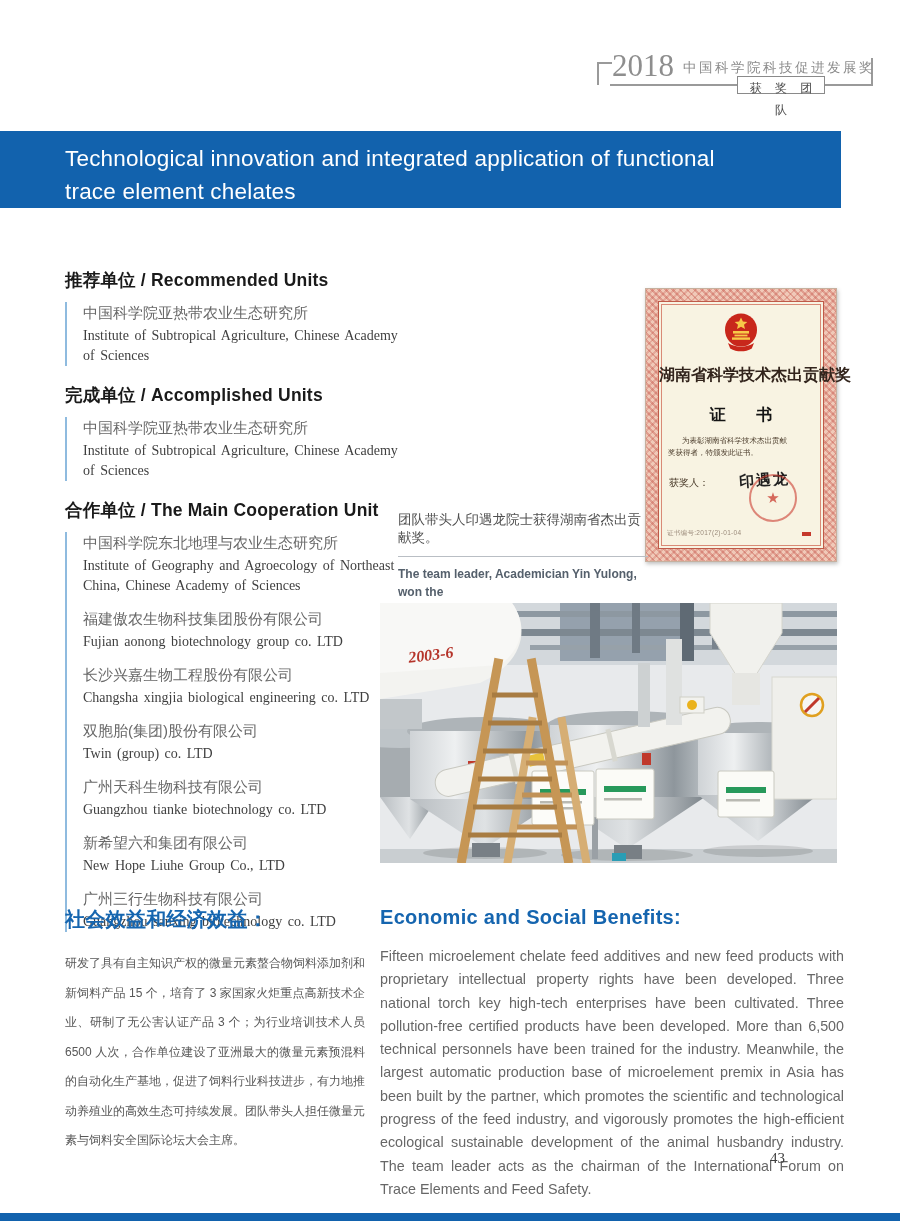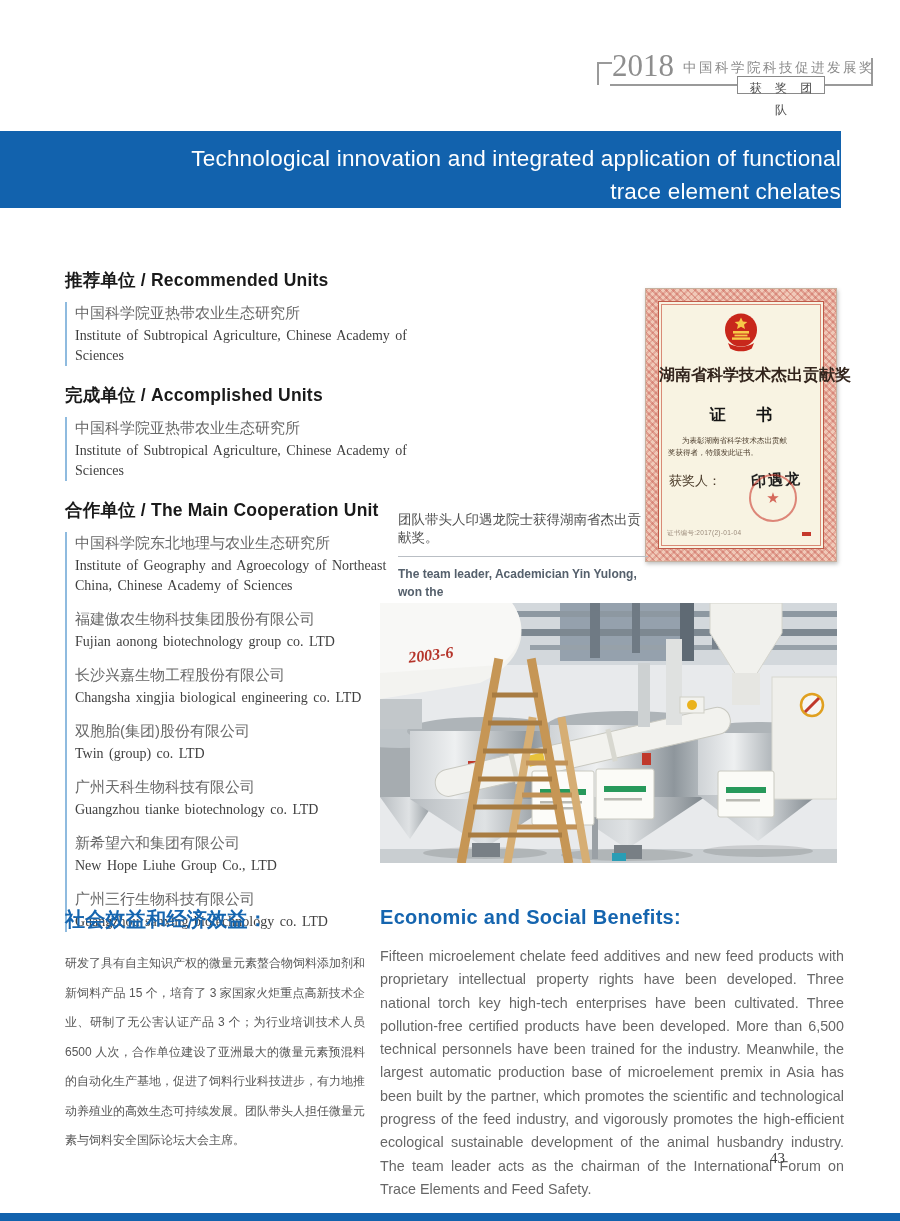--- a/index.html
+++ b/index.html
@@ -19,27 +19,27 @@
   .hline-bottom{ position:absolute; left:610px; top:84px; width:263px; height:1.5px; background:#9a9a9a; }
   .vline-right { position:absolute; left:871px; top:58px; width:1.5px; height:27px; background:#9a9a9a; }
   .award-badge {
     position:absolute; left:737px; top:76px; width:88px; height:18px;
     border:1.5px solid #8a8a8a; background:#ffffff; text-align:center;
     font-size:12px; letter-spacing:5px; color:#4a4a4a; line-height:22px; padding-left:5px;
   }
 
   
   .title-banner { position:absolute; left:0; top:131px; width:841px; height:77px; background:#1262ad; }
-  .title-text { padding:11px 0 0 65px; color:#ffffff; font-size:22.5px; line-height:33px; letter-spacing:0.2px; font-weight:400;text-align:right; }
+  .title-text { padding:11px 0 0 65px; color:#ffffff; font-size:22.5px; line-height:33px; letter-spacing:0.2px; font-weight:400; }
 
   
   .units-col { position:absolute; left:65px; top:268px; width:348px; }
   .unit-section { margin-bottom:17px; }
   .unit-section h3 { font-size:17.5px; font-weight:bold; color:#1a1a1a; margin:0 0 10px 0; letter-spacing:0.2px; }
-  .entries { border-left:2px solid #8fbbdf; padding-left:8px; }
+  .entries { border-left:2px solid #8fbbdf; padding-left:16px; }
   .unit + .unit { margin-top:12px; }
   .unit-cn { font-size:15px; color:#686868; line-height:21px; margin-bottom:3px; }
   .unit-en { font-family:"Liberation Serif", serif; font-size:14px; color:#3f3f3f; line-height:20px; word-spacing:2px; }
 
   
   .certificate {
     position:absolute; left:645px; top:288px; width:192px; height:274px;
     background-color:#f0c9b8;
     background-image:
       repeating-linear-gradient(45deg, rgba(187,57,47,0.30) 0 2px, rgba(0,0,0,0) 2px 5px),
@@ -51,21 +51,21 @@
     position:relative; width:100%; height:100%;
     background:#f8f3e2; border:1px solid #bf5a48;
     box-shadow: inset 0 0 0 2px #f8f3e2, inset 0 0 0 3px #d98a76;
     text-align:center; padding-top:10px;
   }
   .cert-award-title { font-size:16px; font-weight:bold; color:#32241c; margin-top:7px; white-space:nowrap; }
   .cert-doc-title { font-size:16px; font-weight:bold; color:#141414; letter-spacing:13px; text-indent:13px; margin-top:19px; }
   .cert-body { font-family:"Liberation Serif", serif; font-size:7.5px; color:#4a3b2a; text-align:left; margin:9px 9px 0; line-height:12px; }
   .cert-body .indent { padding-left:14px; }
   .cert-recipient { display:flex; align-items:flex-end; margin:12px 10px 0; }
-  .cert-recipient-label { font-size:13px; color:#4a3b2a;text-align:right; }
+  .cert-recipient-label { font-size:10px; color:#4a3b2a;text-align:right; }
   .cert-recipient-name { font-family:"DejaVu Serif", serif; font-size:15px; font-weight:bold; color:#1f1f1f; margin-left:30px; transform:rotate(-4deg); letter-spacing:2px; }
   .cert-seal {
     position:absolute; right:26px; bottom:26px; width:48px; height:48px; border-radius:50%;
     border:2px solid rgba(198,44,33,0.55); display:flex; align-items:center; justify-content:center;
   }
   .cert-seal span { color:rgba(198,44,33,0.7); font-size:15px; }
   .cert-no { position:absolute; left:8px; bottom:10px; font-size:6.5px; color:#9b8b7b; letter-spacing:0.3px; }
   .cert-mark { position:absolute; right:12px; bottom:12px; width:9px; height:4px; background:#c5392c; }
 
   

